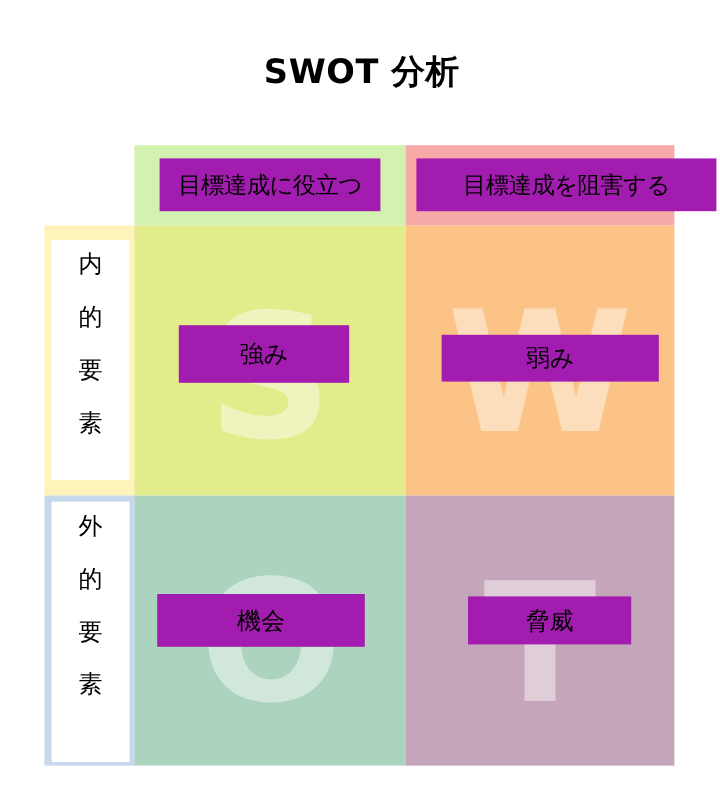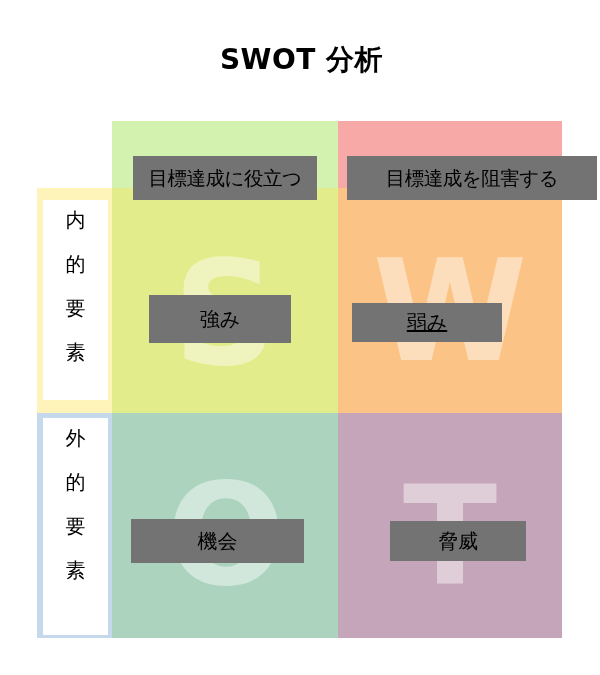--- a/index.html
+++ b/index.html
@@ -24,28 +24,27 @@
       font-size: 28px;
       font-weight: bold;
       line-height: 40px;
       letter-spacing: 0.5px;
     }
     .block {
       position: absolute;
     }
     .label-box {
       position: absolute;
-      background: #737373;
+      background: #a21caf;
       display: flex;
       align-items: center;
       justify-content: center;
       font-size: 20px;
       white-space: nowrap;
       z-index: 2;
-      margin-top: 24px;
     }
     .header-label {
       font-size: 19.5px;
       letter-spacing: -0.5px;
     }
     .side-box {
       position: absolute;
       background: #ffffff;
       display: flex;
       flex-direction: column;
@@ -102,21 +101,21 @@
 </div>
 
 <div class="block" style="left:112px; top:188px; width:226px; height:225px; background:#e2ec8a;">
 </div>
 <div class="big-letter" style="left:165px; top:242px; width:120px; font-size:144px;">S</div>
 <div class="label-box" style="left:149px; top:271px; width:142px; height:48px;">強み</div>
 
 <div class="block" style="left:338px; top:188px; width:224px; height:225px; background:#fbc486;">
 </div>
 <div class="big-letter" style="left:370px; top:242px; width:160px; font-size:140px;">W</div>
-<div class="label-box" style="left:352px; top:279px; width:150px; height:39px;text-decoration:underline;">弱み</div>
+<div class="label-box" style="left:368px; top:279px; width:181px; height:39px;">弱み</div>
 
 <div class="block" style="left:112px; top:413px; width:226px; height:225px; background:#abd3bd;">
 </div>
 <div class="big-letter" style="left:160px; top:466px; width:132px; font-size:140px;">O</div>
 <div class="label-box" style="left:131px; top:495px; width:173px; height:44px;">機会</div>
 
 <div class="block" style="left:338px; top:413px; width:224px; height:225px; background:#c5a5b9;">
 </div>
 <div class="big-letter" style="left:390px; top:468px; width:120px; font-size:138px;">T</div>
 <div class="label-box" style="left:390px; top:497px; width:136px; height:40px;">脅威</div>

